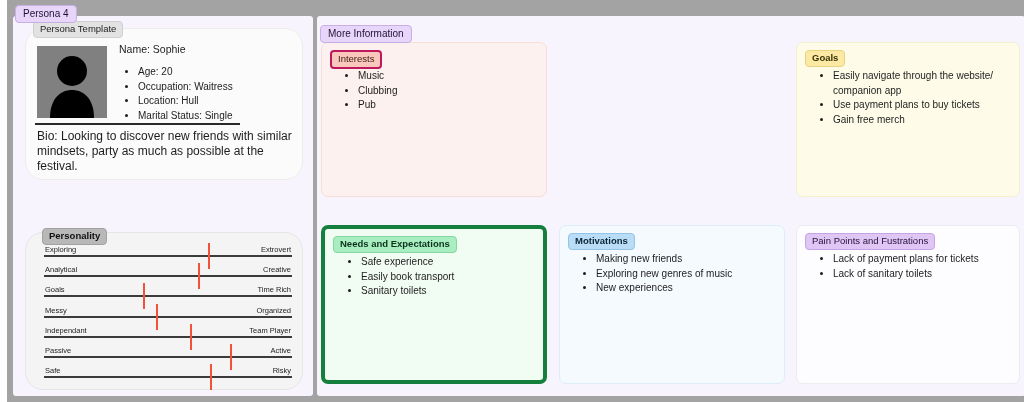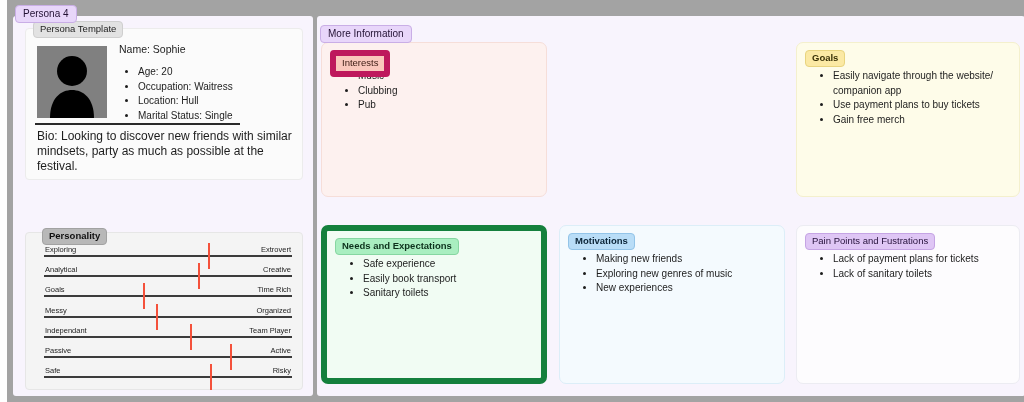--- a/index.html
+++ b/index.html
@@ -73,21 +73,21 @@
     z-index: 20;
   }
   #more-info-label {
     left: 313px;
     top: 25px;
   }
 
   
   .card {
     position: absolute;
-    border-radius: 4px;
+    border-radius: 18px;
     box-sizing: border-box;
   }
 
   
   #persona-card {
     left: 18px;
     top: 28px;
     width: 278px;
     height: 152px;
     background: #fbfbfb;
@@ -119,21 +119,21 @@
     color: #242424;
   }
   .badge-grey2 {
     background: #b8b8b8;
     border: 1px solid #a2a2a2;
     color: #111111;
     font-weight: bold;
   }
   .badge-pink {
     background: #fac7bc;
-    border: 6px solid #be185d;
+    border: 2px solid #be185d;
     color: #3a1a12;
   }
   .badge-orange {
     background: #fcd19b;
     border: 1px solid #e9b471;
     color: #3a250a;
     font-weight: bold;
   }
   .badge-yellow {
     background: #fbe9a4;
@@ -272,21 +272,21 @@
   #card-influences {
     left: 552px; top: 42px; width: 226px; height: 155px;
     background: #fdf6ee; border: 1px solid #f6e8d6;
   }
   #card-goals {
     left: 789px; top: 42px; width: 224px; height: 155px;
     background: #fefce9; border: 1px solid #f4f0cd;
   }
   #card-needs {
     left: 314px; top: 225px; width: 226px; height: 159px;
-    background: #f1fcf3; border: 6px solid #15803d;
+    background: #f1fcf3; border: 4px solid #15803d;
   }
   #card-motivations {
     left: 552px; top: 225px; width: 226px; height: 159px;
     background: #f4fafe; border: 1px solid #dceef8;
   }
   #card-pain {
     left: 789px; top: 225px; width: 224px; height: 159px;
     background: #fdfcfe; border: 1px solid #ececf2;
   }
 </style>

